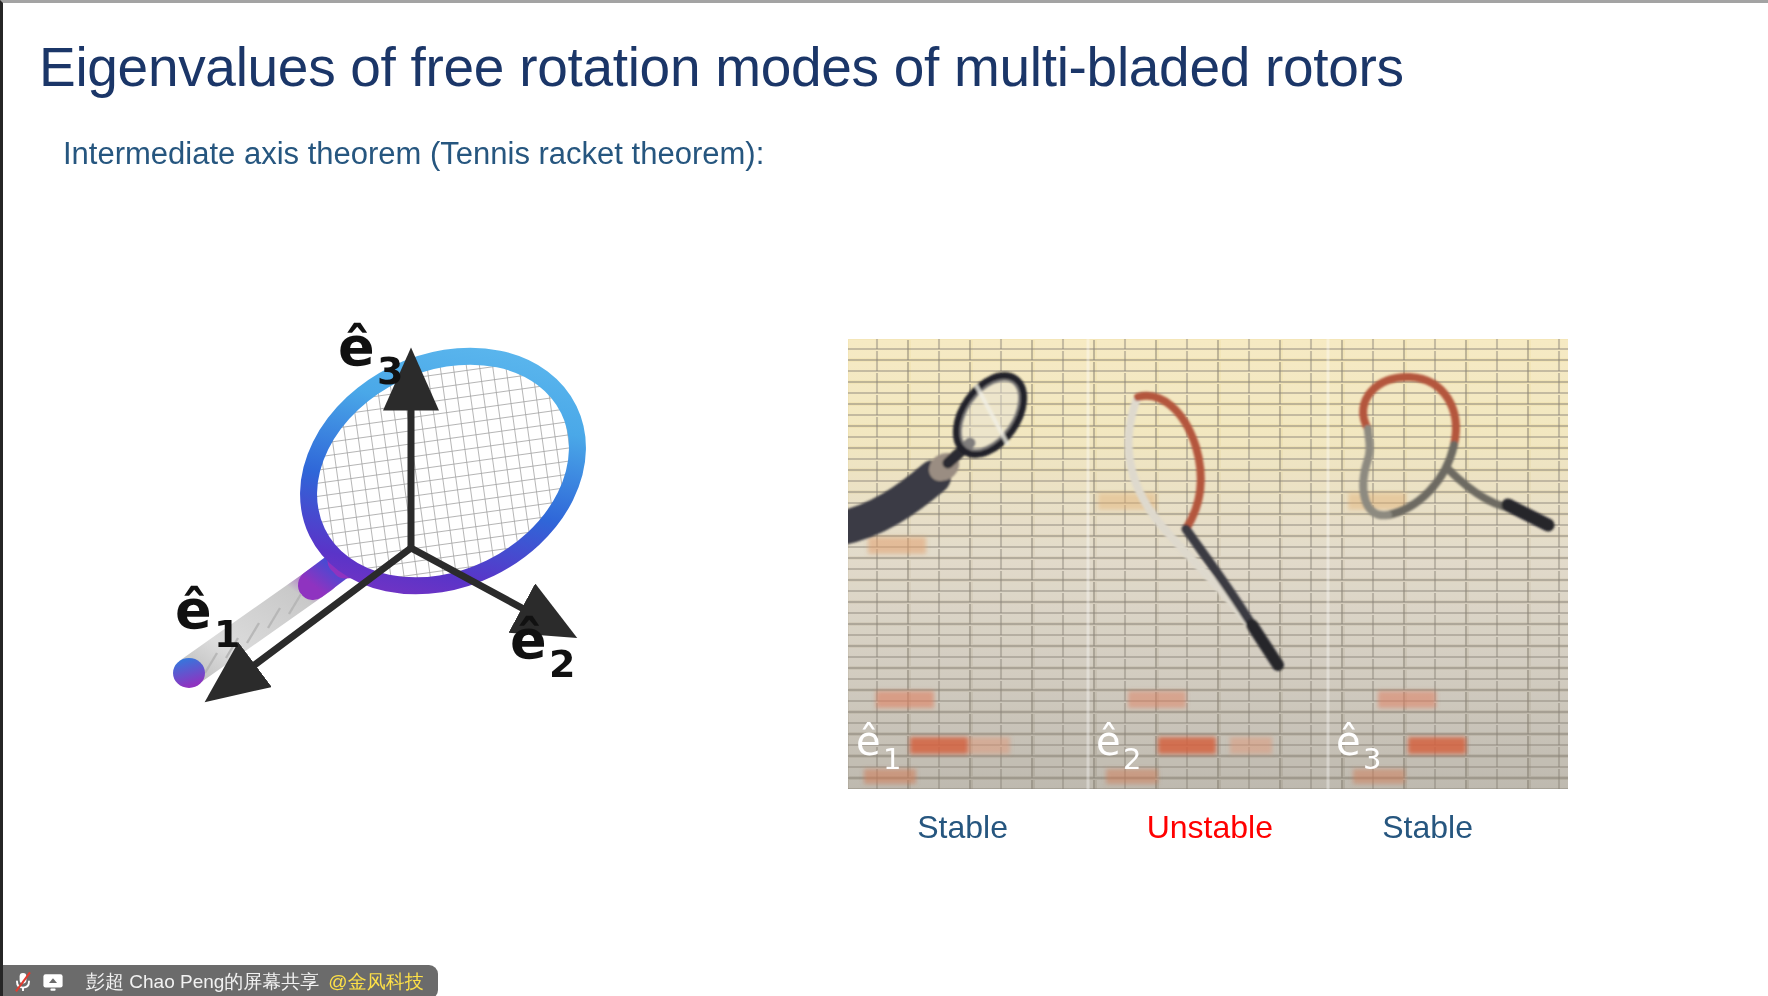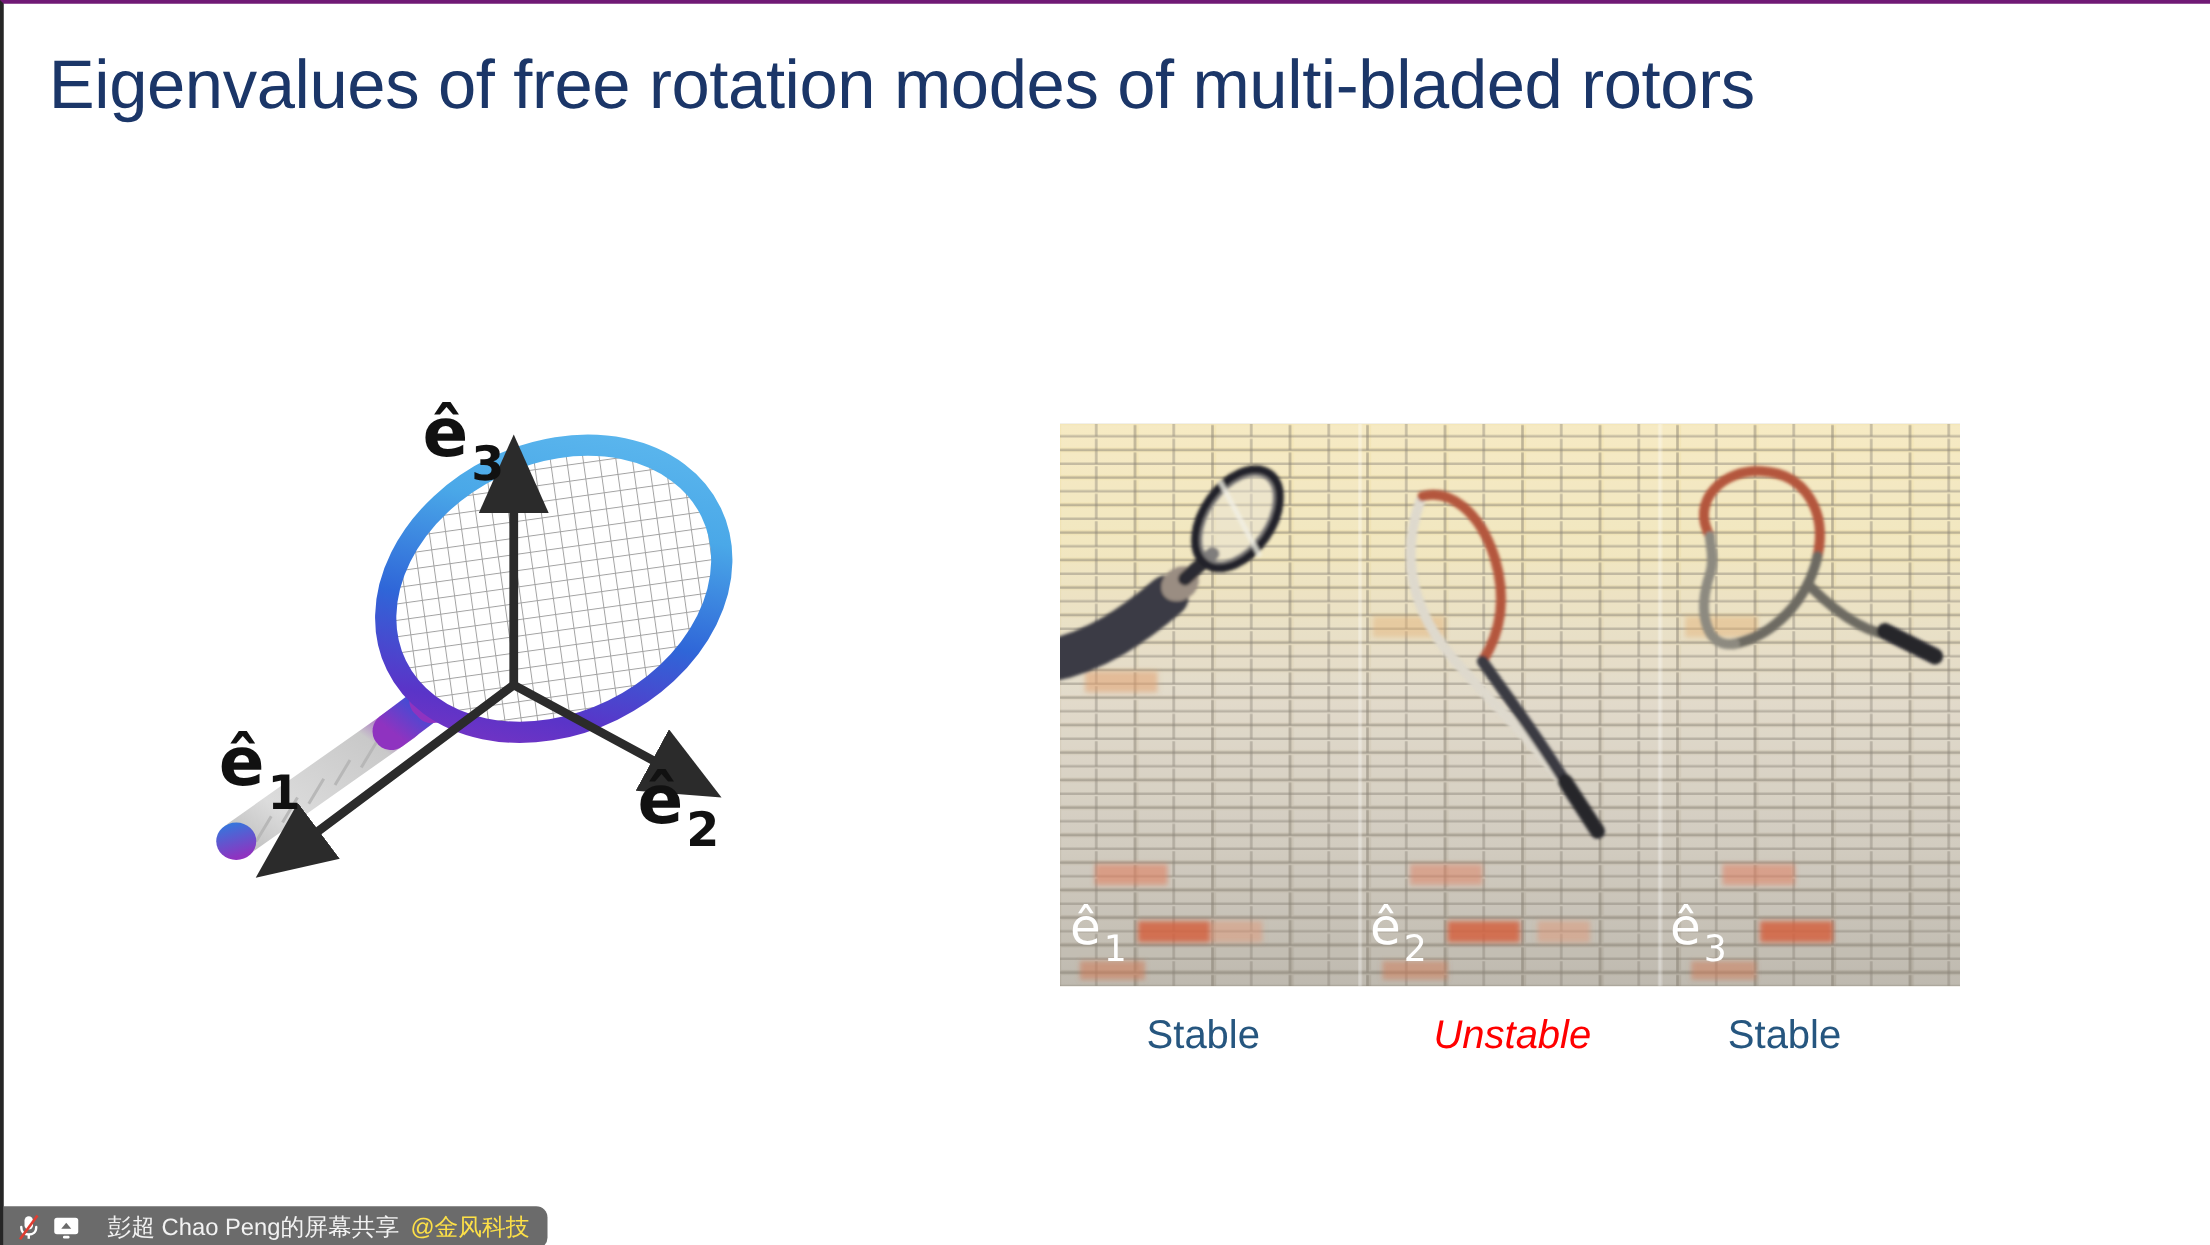--- a/index.html
+++ b/index.html
@@ -12,21 +12,21 @@
     font-family: "Liberation Sans", sans-serif;
   }
 
   #slide {
     position: relative;
     width: 1768px;
     height: 996px;
     background: #ffffff;
     overflow: hidden;
     border-left: 3px solid #262626;
-    border-top: 3px solid #701a75;
+    border-top: 3px solid #a3a3a3;
     box-sizing: border-box;
   }
 
   
   #slide-title {
     position: absolute;
     left: 36px;
     top: 34px;
     width: 1680px;
     font-size: 55px;
@@ -84,21 +84,21 @@
   
   .caption {
     position: absolute;
     top: 806px;
     font-size: 32px;
     font-weight: 400;
     text-align: right;
     white-space: nowrap;
   }
   #caption-1 { left: 845px;  width: 160px; color: #26567f; }
-  #caption-2 { left: 1060px; width: 210px; color: #ff0000; font-style: italic; }
+  #caption-2 { left: 1060px; width: 210px; color: #ff0000; }
   #caption-3 { left: 1310px; width: 160px; color: #26567f; }
 
   
   #source-url {
     position: absolute;
     left: 955px;
     top: 937px;
     font-size: 22px;
     color: #141414;
     white-space: nowrap;
@@ -125,20 +125,21 @@
   #share-bar .bar-text { font-size: 19px; color: #f2f2f2; margin-left: 13px; }
   #share-bar .bar-tag  { font-size: 19px; color: #fde047; }
 </style>
 </head>
 <body>
 
 <div id="slide">
 
   <div id="slide-title">Eigenvalues of free rotation modes of multi-bladed rotors</div>
 
+  <div id="slide-subtitle">Intermediate axis theorem (Tennis racket theorem):</div>
 
   <div id="racket-diagram">
     <svg viewBox="0 0 560 450" xmlns="http://www.w3.org/2000/svg">
       <defs>
 
         <linearGradient id="frameGrad" x1="1" y1="0" x2="0" y2="1">
           <stop offset="0%" stop-color="#63bdf0"></stop>
           <stop offset="32%" stop-color="#4aa8e8"></stop>
           <stop offset="58%" stop-color="#2f66d8"></stop>
           <stop offset="80%" stop-color="#5a34c8"></stop>

